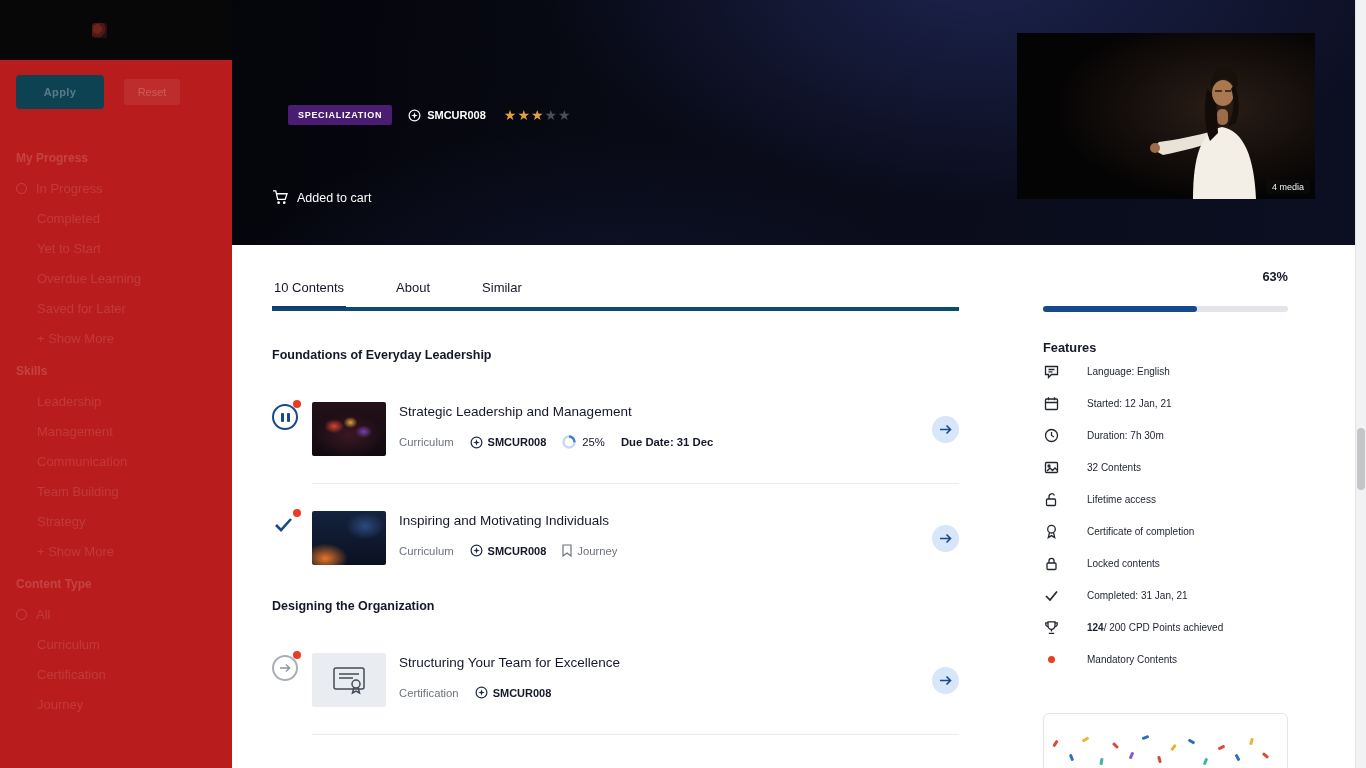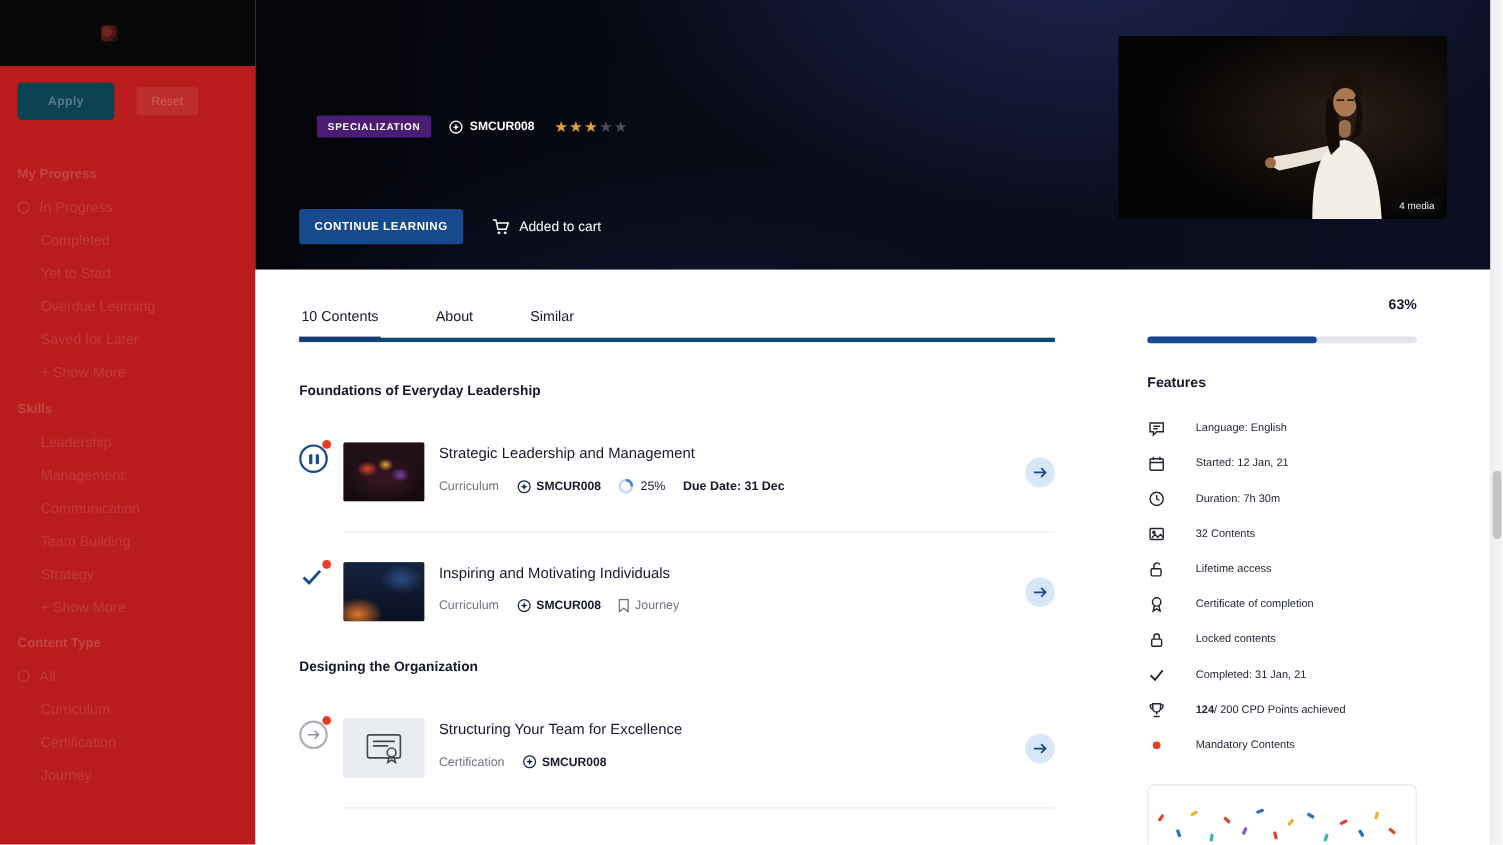--- a/index.html
+++ b/index.html
@@ -82,21 +82,21 @@
   .mtag{display:flex;align-items:center;gap:5px}
   .go{width:27px;height:27px;border:none;border-radius:50%;background:#d7e6f8;display:flex;align-items:center;
     justify-content:center;align-self:center;flex:none;cursor:pointer}
   .divider{height:1px;background:#eaebef;margin:0 0 27px 40px}
 
   
   .pct{position:absolute;left:1043px;top:269px;width:245px;text-align:right;font-size:12.8px;font-weight:bold}
   .pbar{position:absolute;left:1043px;top:306px;width:245px;height:6px;border-radius:3px;background:#e3e4ea}
   .pfill{height:6px;border-radius:3px;background:#17498f}
   .features{position:absolute;left:1043px;top:340px;width:250px}
-  .features-h{font-size:12.8px;font-weight:bold;margin-bottom:26px}
+  .features-h{font-size:12.8px;font-weight:bold;margin-bottom:8px}
   .feat{display:flex;align-items:center;gap:28px;margin-bottom:16px;font-size:10px;color:#1c2130}
   .feat .fi{width:16px;height:16px;flex:none;display:flex;align-items:center;justify-content:center;color:#20252e}
   .reddot{width:7px;height:7px;border-radius:50%;background:#ea3c22;display:block}
   .celebrate{position:absolute;left:1043px;top:713px;width:245px;height:80px;border:1px solid #e2e5ea;
     border-radius:6px;background:#fff;overflow:hidden}
   .cf{position:absolute;width:3px;height:7px;border-radius:1px}
 
   
   .sbar{position:absolute;right:0;top:0;width:11px;height:768px;background:#f1f2f3;border-left:1px solid #e3e4e6;z-index:6}
   .sthumb{position:absolute;left:1px;top:428px;width:8px;height:62px;border-radius:4px;background:#c3c5c9;cursor:pointer}
@@ -188,21 +188,20 @@
         <svg width="13" height="13" viewBox="0 0 14 14">
             <circle cx="7" cy="7" r="5.8" fill="none" stroke="currentColor" stroke-width="1.3"></circle>
             <path d="M7 3.4 7.9 6.1 10.6 7 7.9 7.9 7 10.6 6.1 7.9 3.4 7 6.1 6.1Z" fill="currentColor"></path>
           </svg>
         <span>SMCUR008</span>
       </span>
       <span class="stars"><span class="star-on">★★★</span><span class="star-off">★★</span></span>
     </div>
 
     <div class="hero-actions">
-      <button class="btn-continue">CONTINUE LEARNING</button>
       <span class="cart-link">
         <svg width="17" height="15" viewBox="0 0 18 16">
             <path d="M1 1h3l2 9h8l2-6H5" fill="none" stroke="#fff" stroke-width="1.4"></path>
             <circle cx="7" cy="13.5" r="1.4" fill="#fff"></circle>
             <circle cx="13" cy="13.5" r="1.4" fill="#fff"></circle>
           </svg>
         <span>Added to cart</span>
       </span>
     </div>
 

